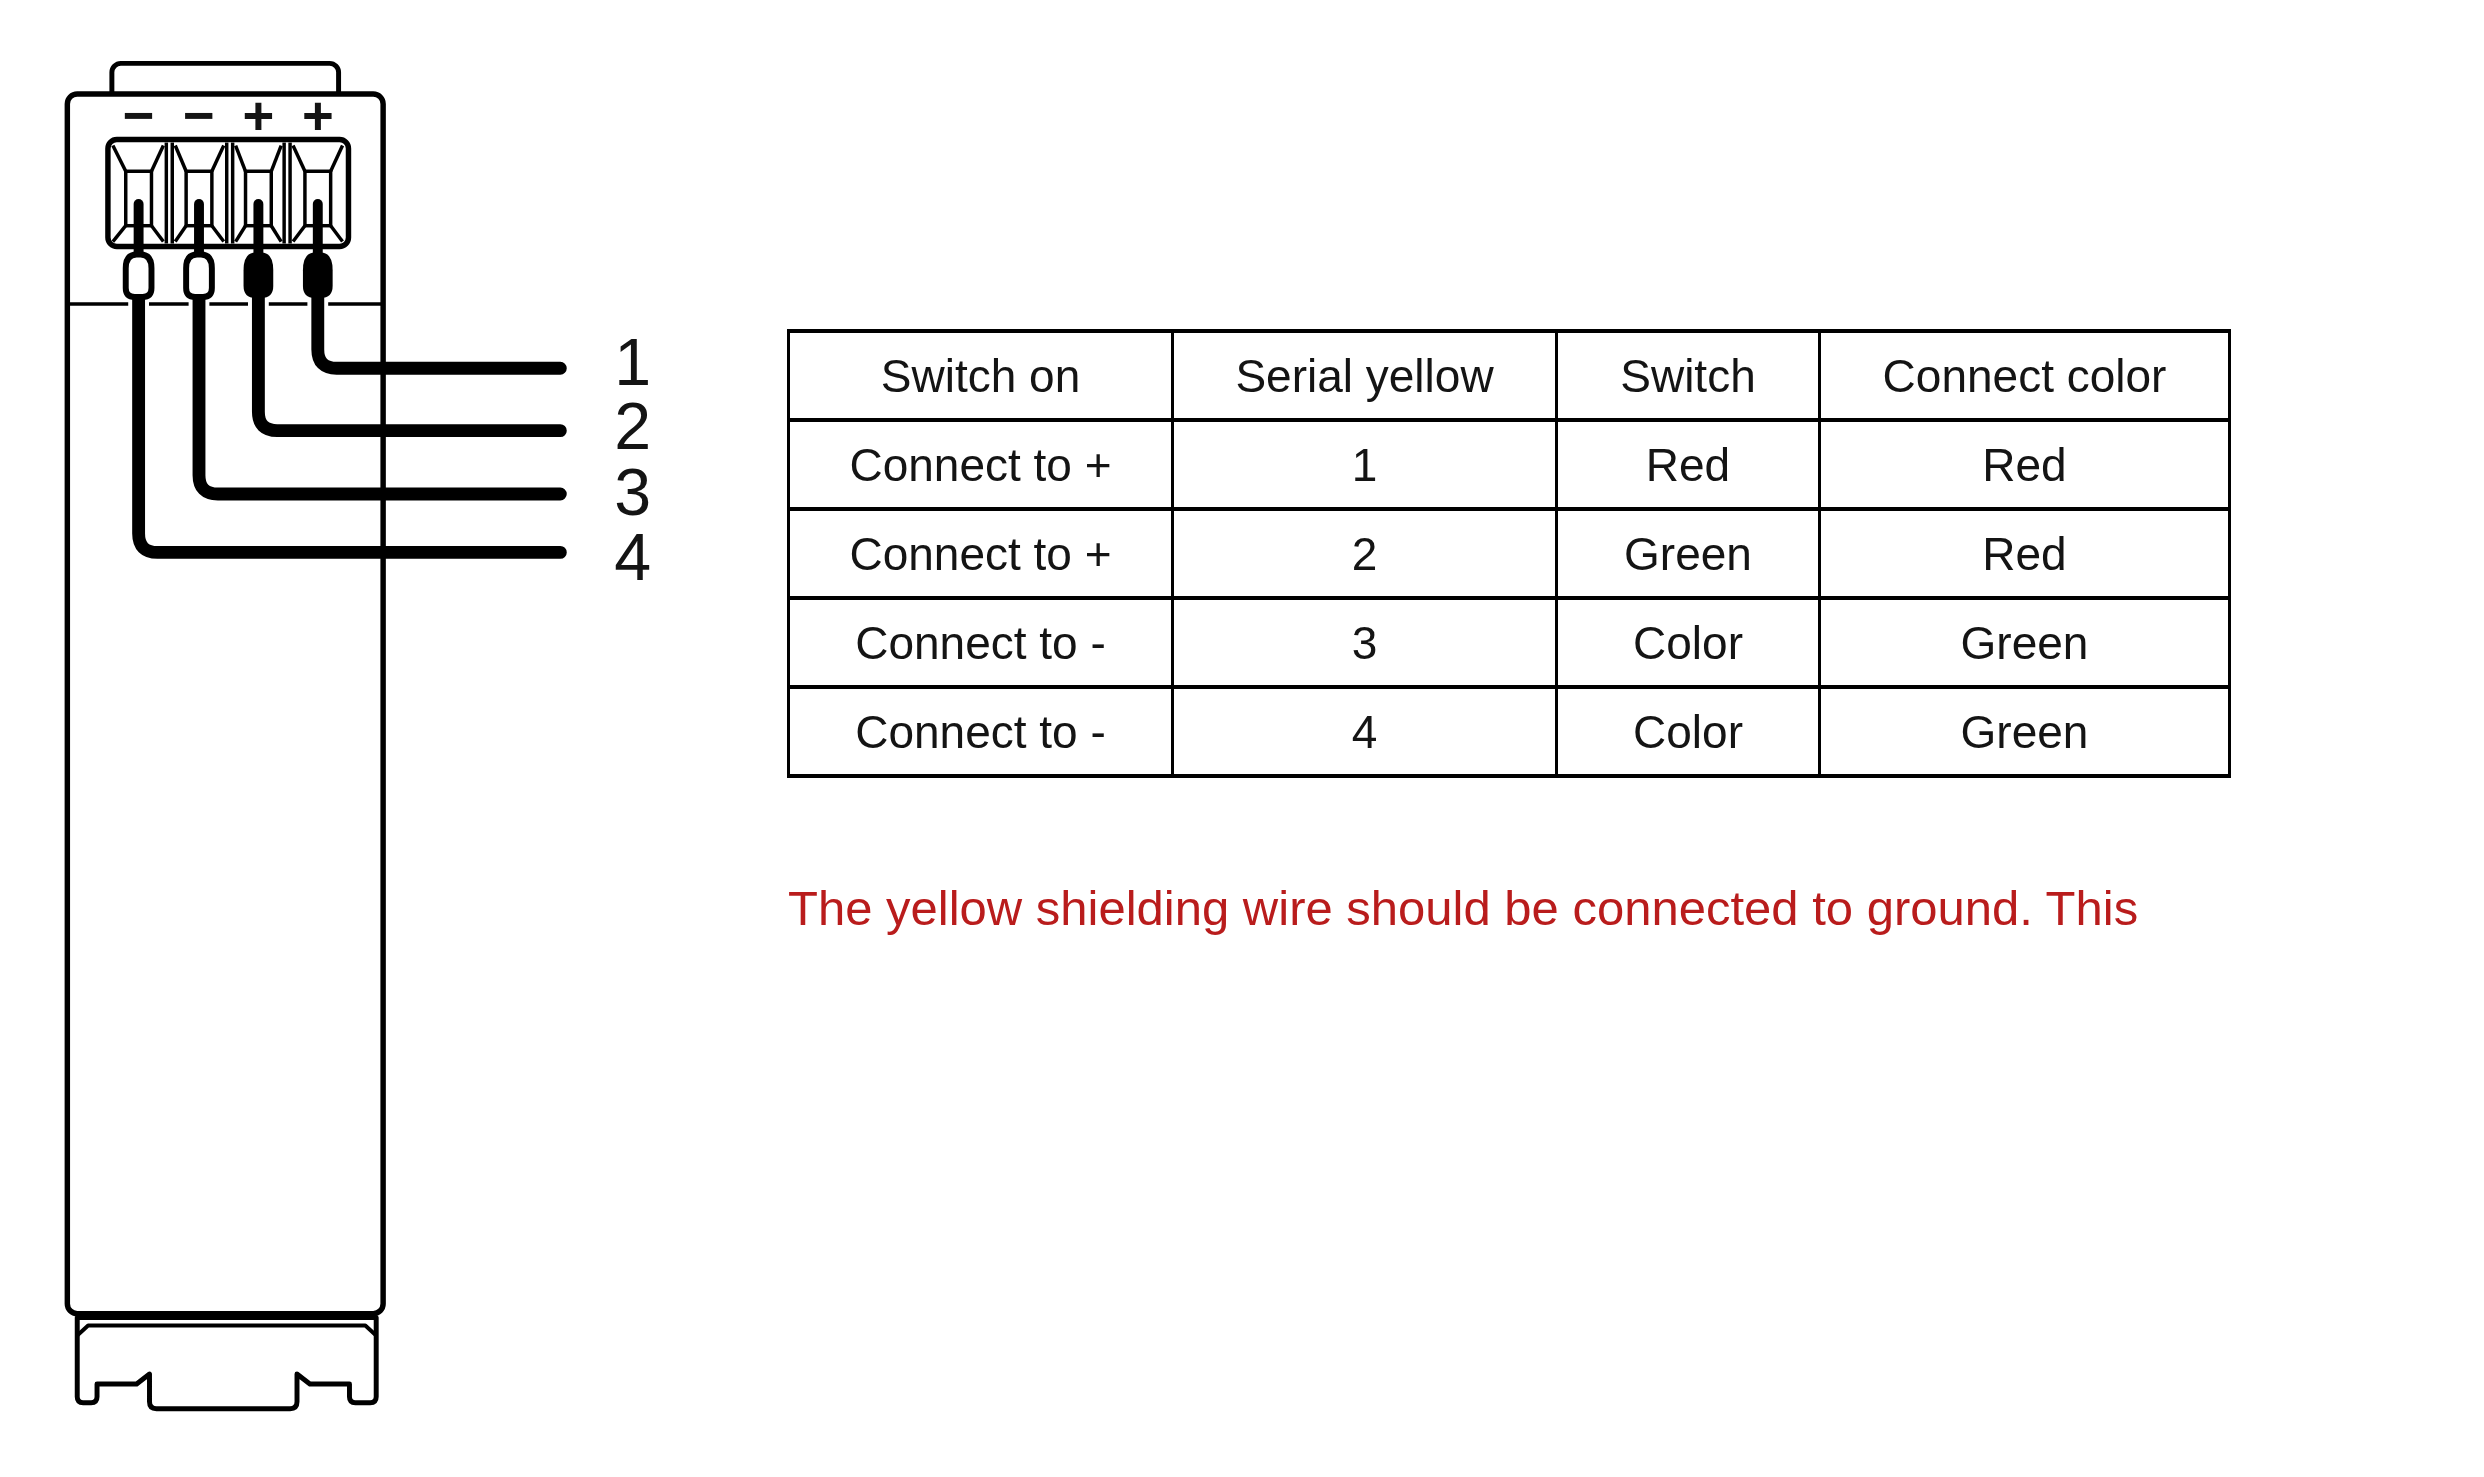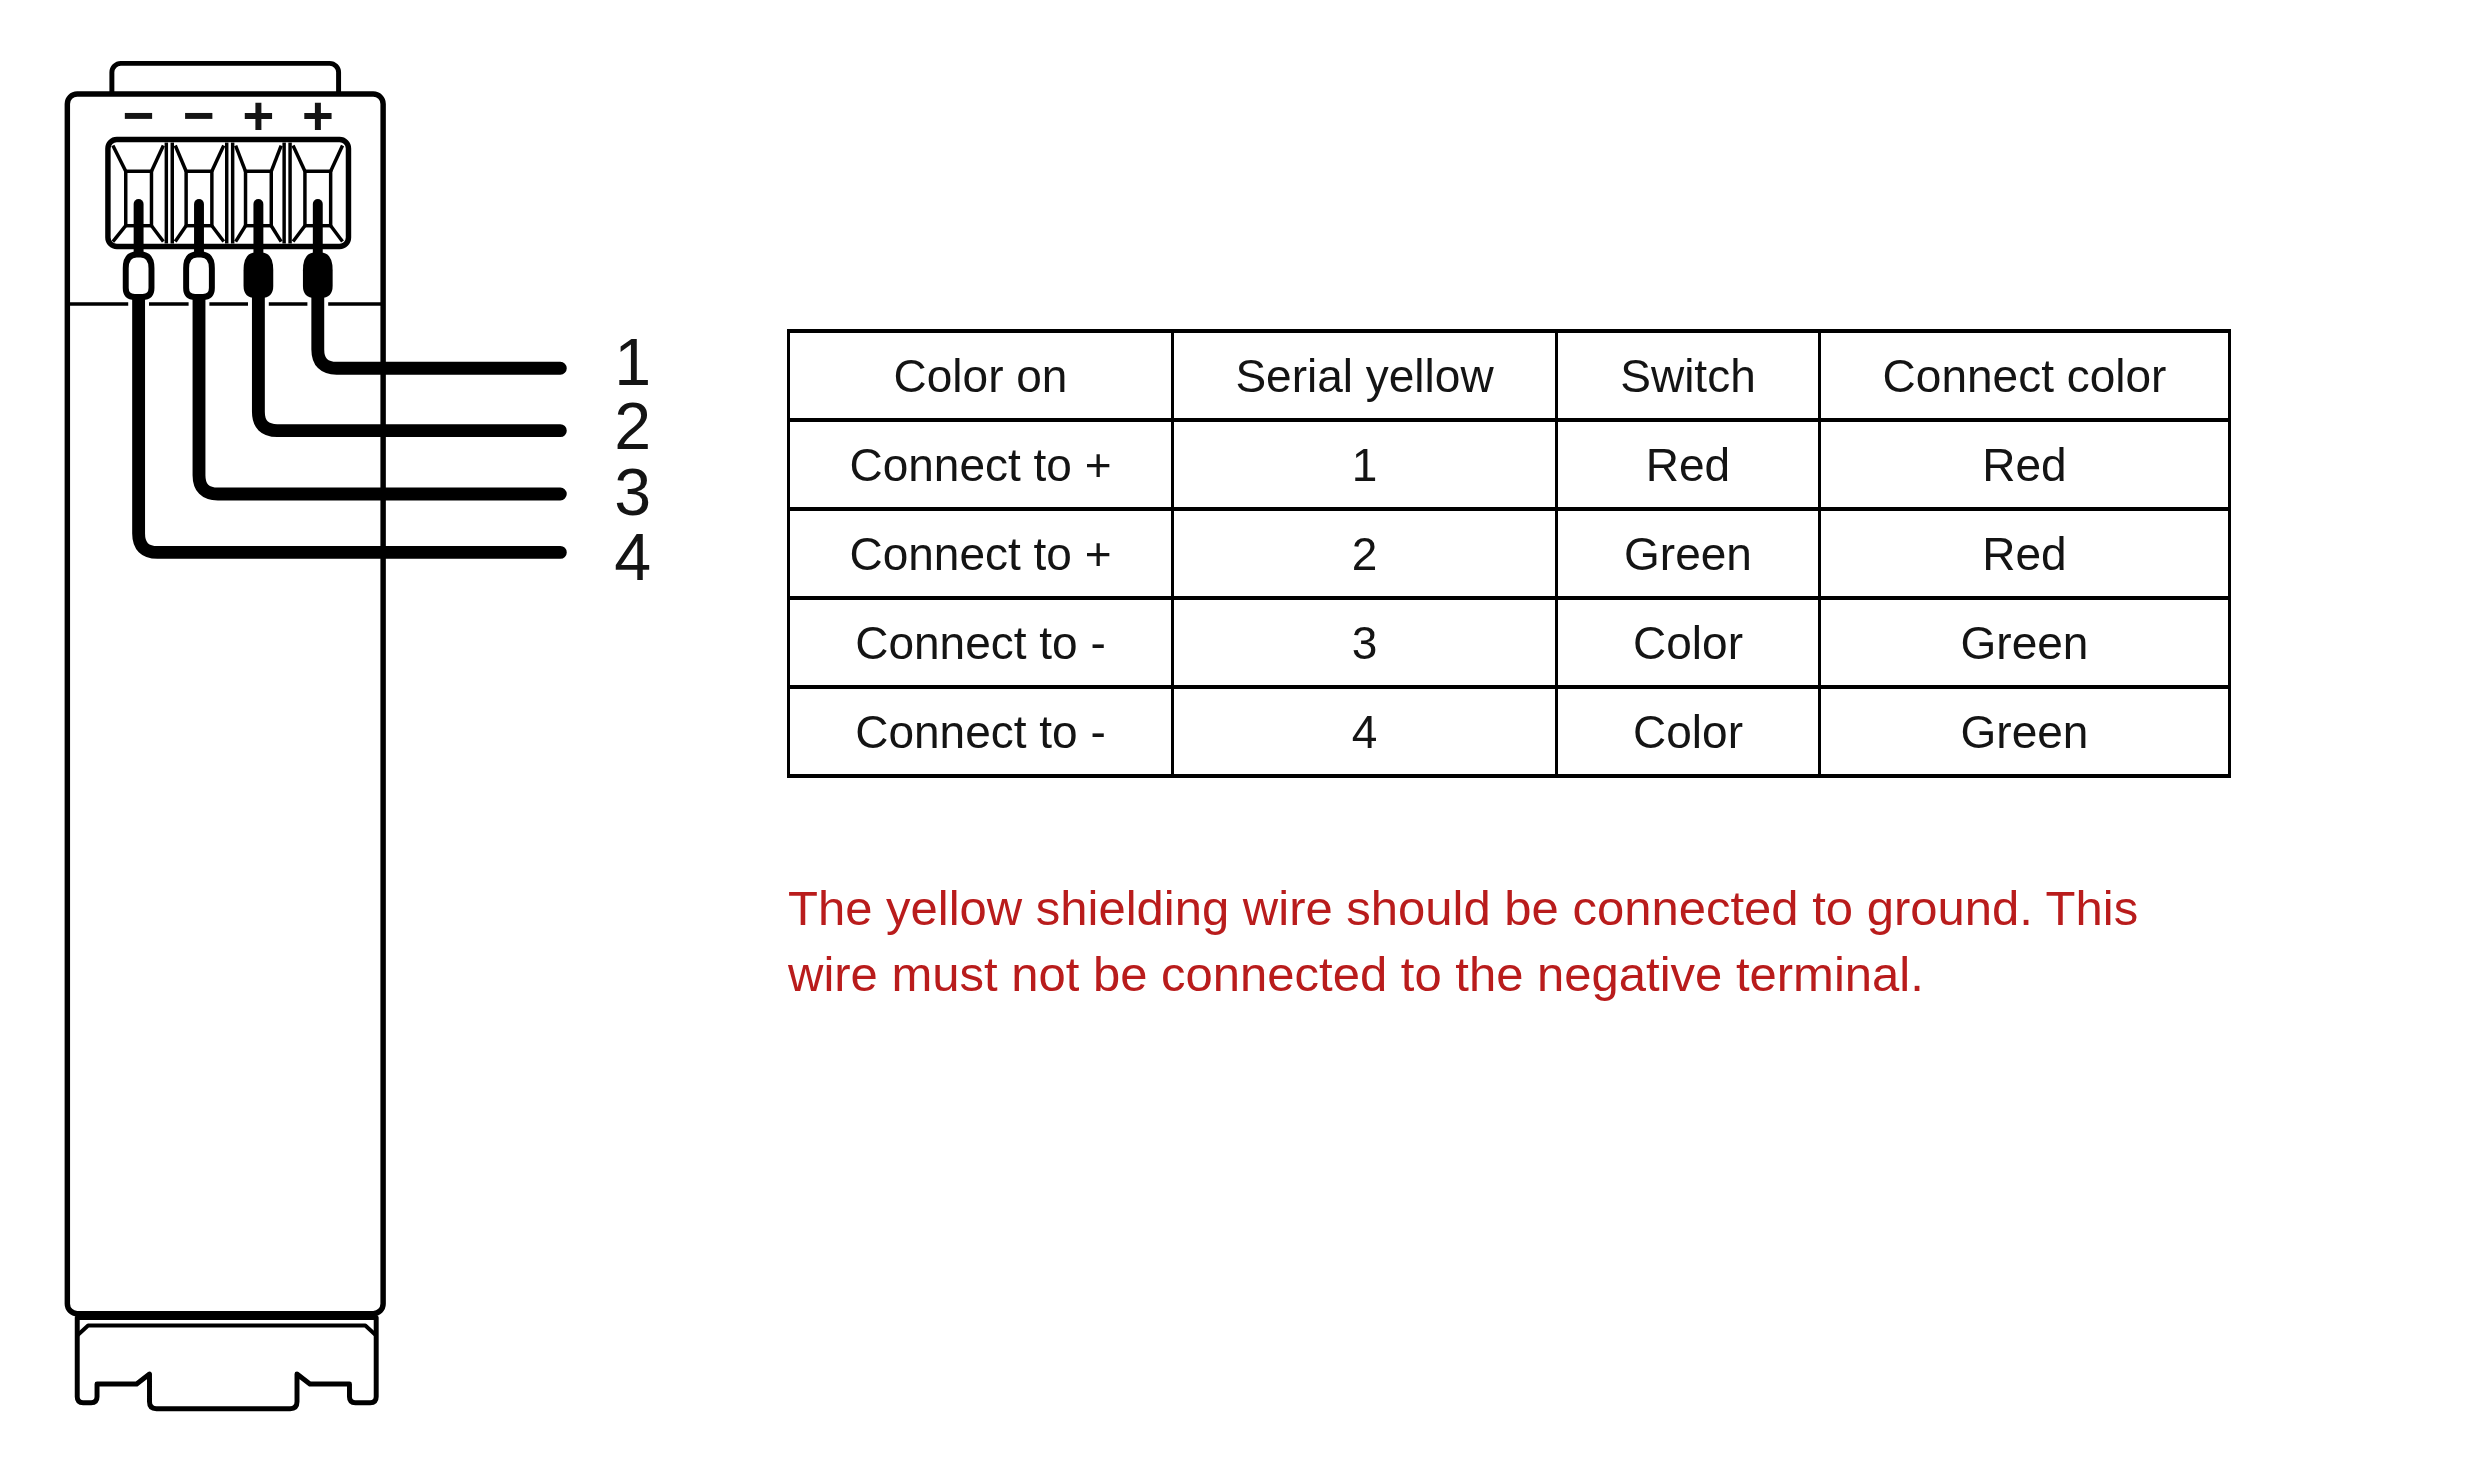--- a/index.html
+++ b/index.html
@@ -180,21 +180,21 @@
   <div class="table-wrap">
     <table class="conn">
       <colgroup>
         <col style="width:384px">
         <col style="width:384px">
         <col style="width:263px">
         <col style="width:410px">
       </colgroup>
       <tbody>
         <tr>
-          <th>Color on</th>
+          <th>Switch on</th>
           <th>Serial yellow</th>
           <th>Switch</th>
           <th>Connect color</th>
         </tr>
         <tr>
           <td>Connect to +</td>
           <td>1</td>
           <td>Red</td>
           <td>Red</td>
         </tr>
@@ -215,17 +215,16 @@
           <td>4</td>
           <td>Color</td>
           <td>Green</td>
         </tr>
       </tbody>
     </table>
   </div>
 
   <div class="note">
     <div>The yellow shielding wire should be connected to ground. This</div>
-    <div>wire must not be connected to the negative terminal.</div>
   </div>
 
 </div>
 
 
 </body></html>

